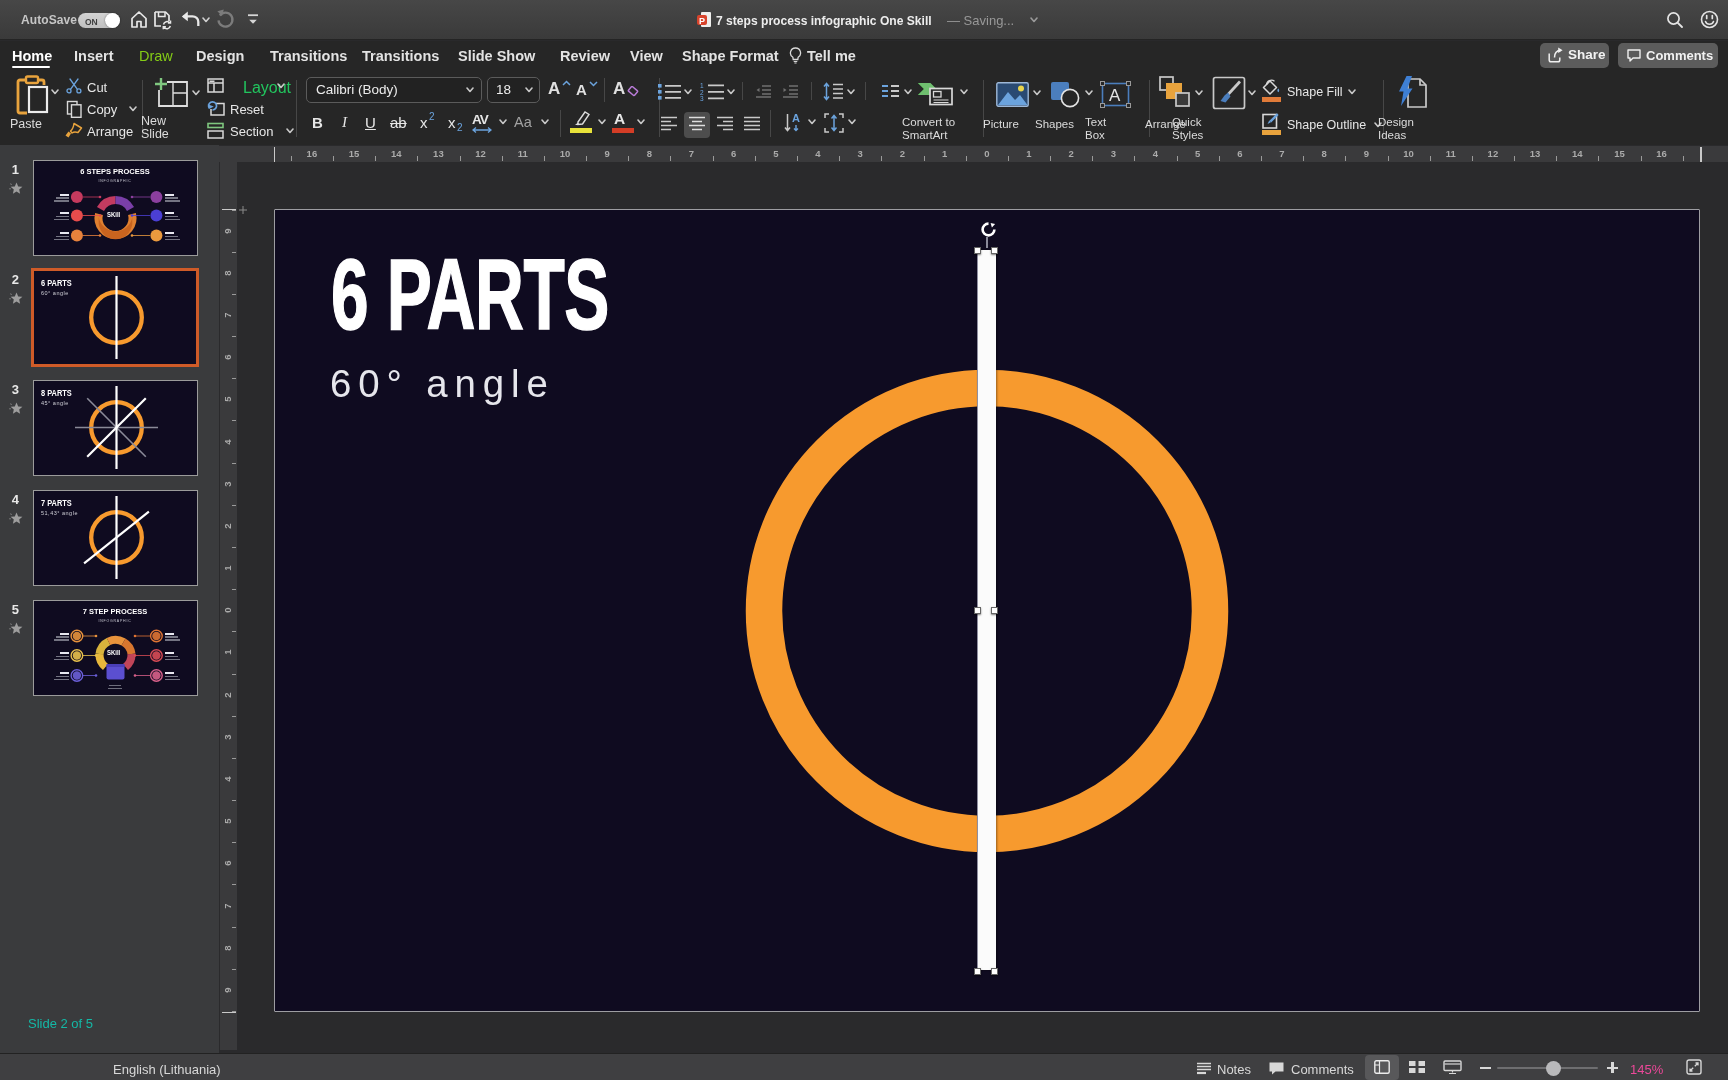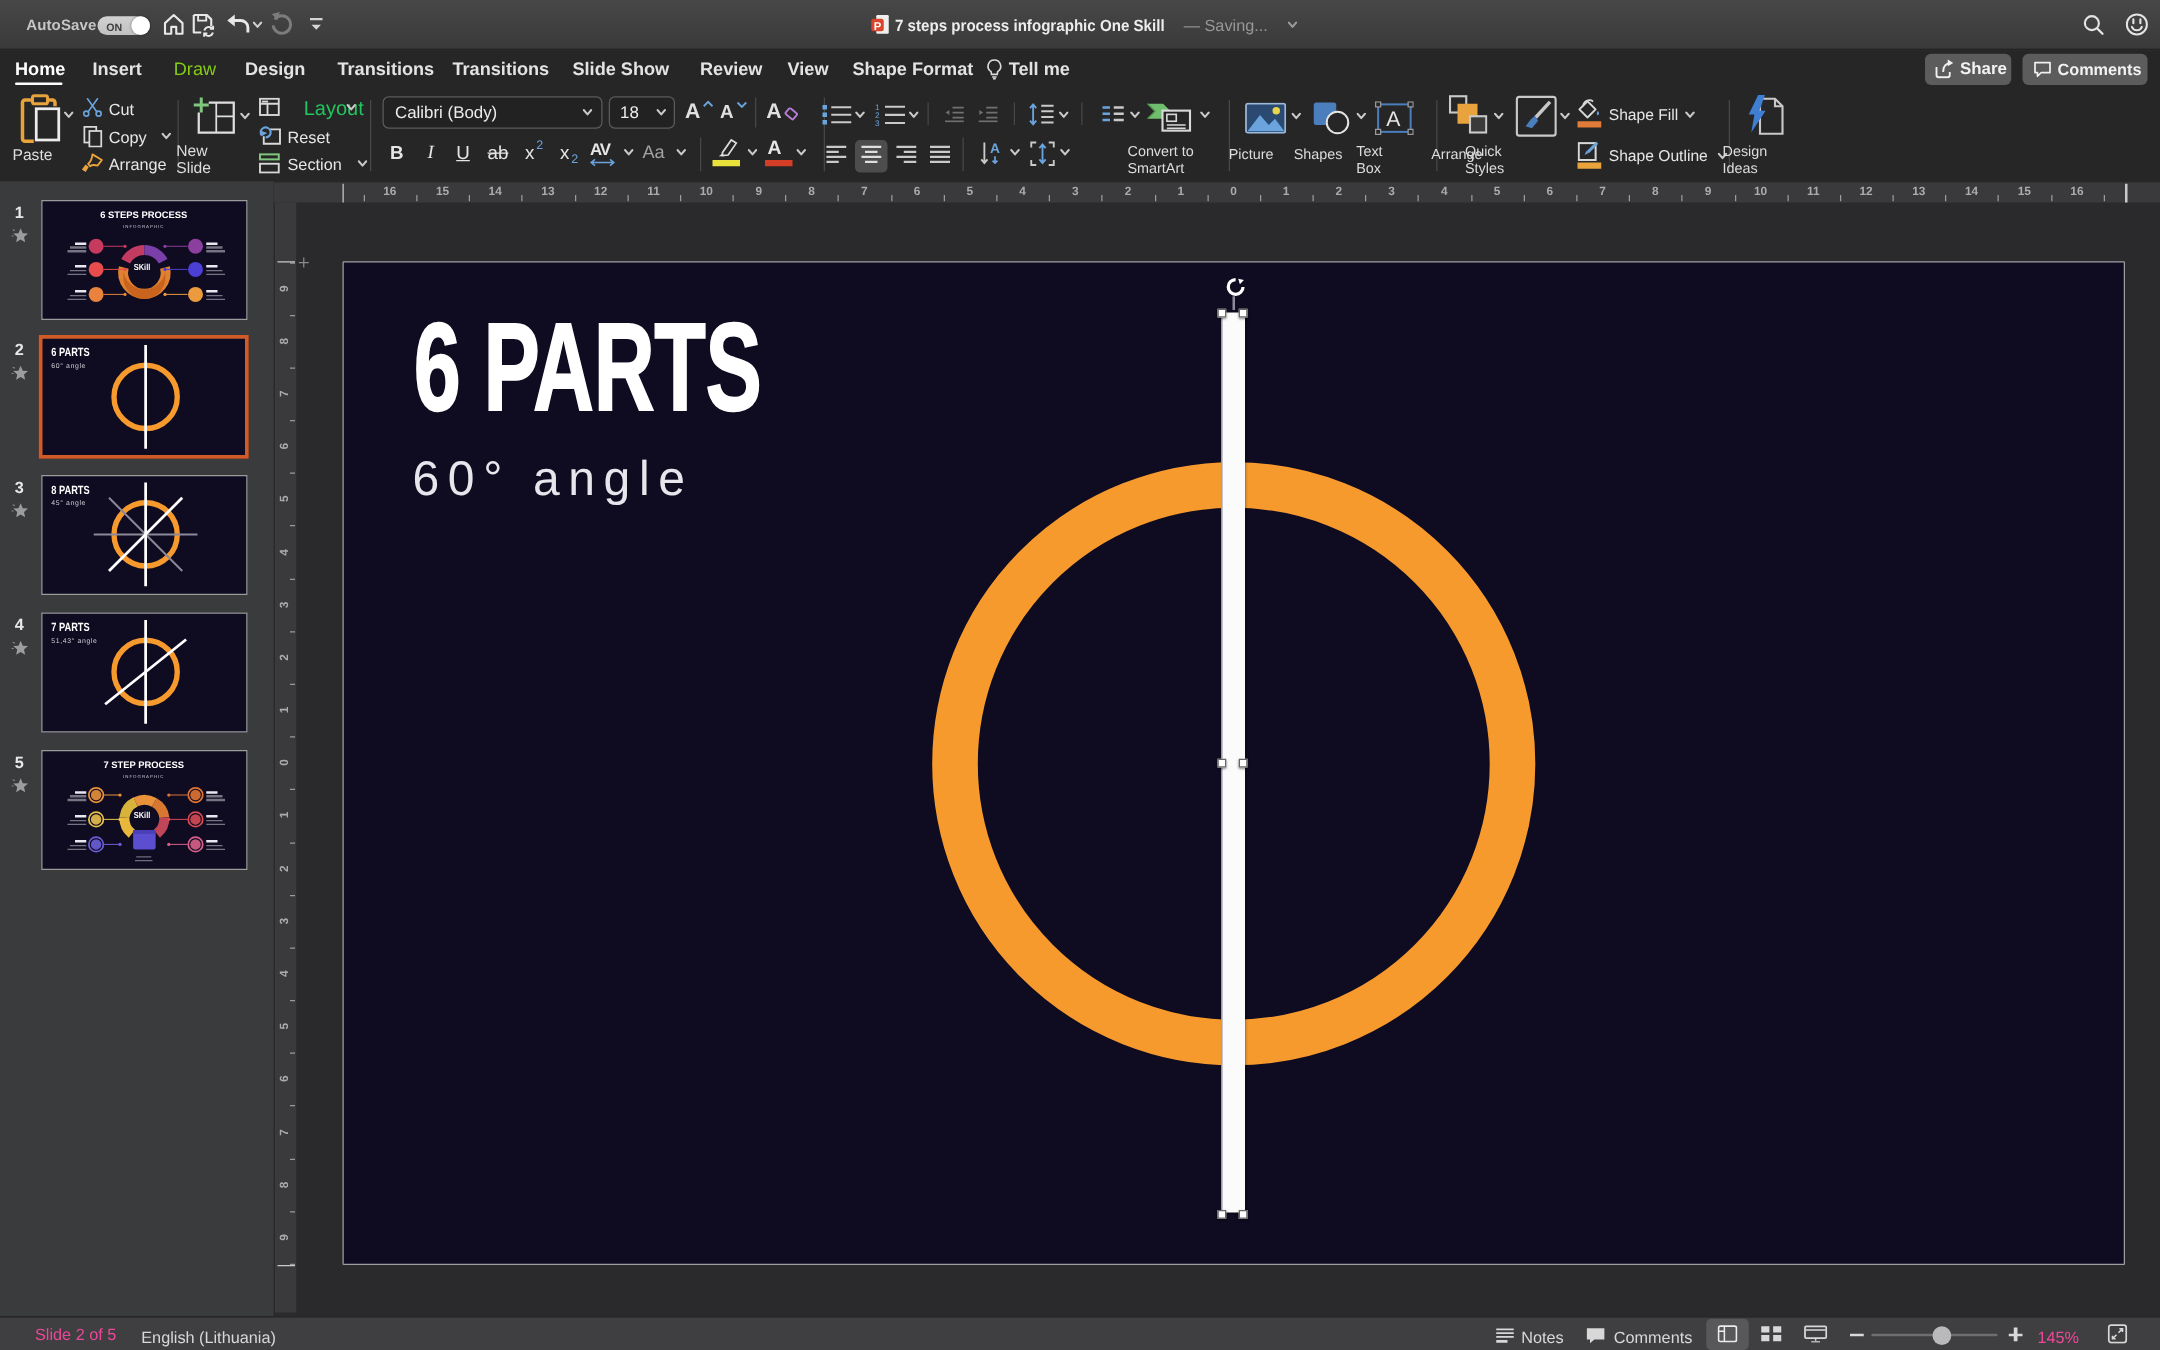--- a/index.html
+++ b/index.html
@@ -643,21 +643,21 @@
     <path d="M10.6 2 l4.5 1 -3.2 3.4 z" fill="#fff"></path>
   </svg>
 <div class="abs" style="left:986px;top:237px;width:1.5px;height:11px;background:#8a8a9a"></div>
 <div class="abs" style="left:973.7px;top:247px;width:7px;height:7px;background:#fff;border:1px solid #666;box-shadow:0 1px 2px rgba(0,0,0,.5)"></div>
 <div class="abs" style="left:991.3px;top:247px;width:7px;height:7px;background:#fff;border:1px solid #666;box-shadow:0 1px 2px rgba(0,0,0,.5)"></div>
 <div class="abs" style="left:973.7px;top:606.8px;width:7px;height:7px;background:#fff;border:1px solid #666;box-shadow:0 1px 2px rgba(0,0,0,.5)"></div>
 <div class="abs" style="left:991.3px;top:606.8px;width:7px;height:7px;background:#fff;border:1px solid #666;box-shadow:0 1px 2px rgba(0,0,0,.5)"></div>
 <div class="abs" style="left:973.7px;top:967.8px;width:7px;height:7px;background:#fff;border:1px solid #666;box-shadow:0 1px 2px rgba(0,0,0,.5)"></div>
 <div class="abs" style="left:991.3px;top:967.8px;width:7px;height:7px;background:#fff;border:1px solid #666;box-shadow:0 1px 2px rgba(0,0,0,.5)"></div>
 <div class="abs" style="left:0;top:1053px;width:1728px;height:27px;background:#3f3f41;border-top:1px solid #222"></div>
-<span class="txt" style="left:28px;top:1060px;font-size:13px;color:#ec4899">Slide 2 of 5</span>
+<span class="txt" style="left:28px;top:1016px;font-size:13px;color:#14b8a6">Slide 2 of 5</span>
 <span class="txt" style="left:113px;top:1062px;font-size:13px;color:#d8d8d8">English (Lithuania)</span>
 <svg class="abs" style="left:1196px;top:1062px" width="16" height="13" viewBox="0 0 16 13">
     <path d="M1 1.5 h14 M1 4.5 h14 M1 7.5 h14" stroke="#d8d8d8" stroke-width="1.3"></path>
     <path d="M1 11 h9" stroke="#d8d8d8" stroke-width="2.2"></path>
   </svg>
 <span class="txt" style="left:1217px;top:1062px;font-size:13px;color:#d8d8d8">Notes</span>
 <svg class="abs" style="left:1268px;top:1061px" width="17" height="15" viewBox="0 0 17 15">
     <path d="M1.5 1.5 h14 v9 h-8 l-3.5 3 v-3 h-2.5 z" fill="#d8d8d8"></path>
   </svg>
 <span class="txt" style="left:1291px;top:1062px;font-size:13px;color:#d8d8d8">Comments</span>

